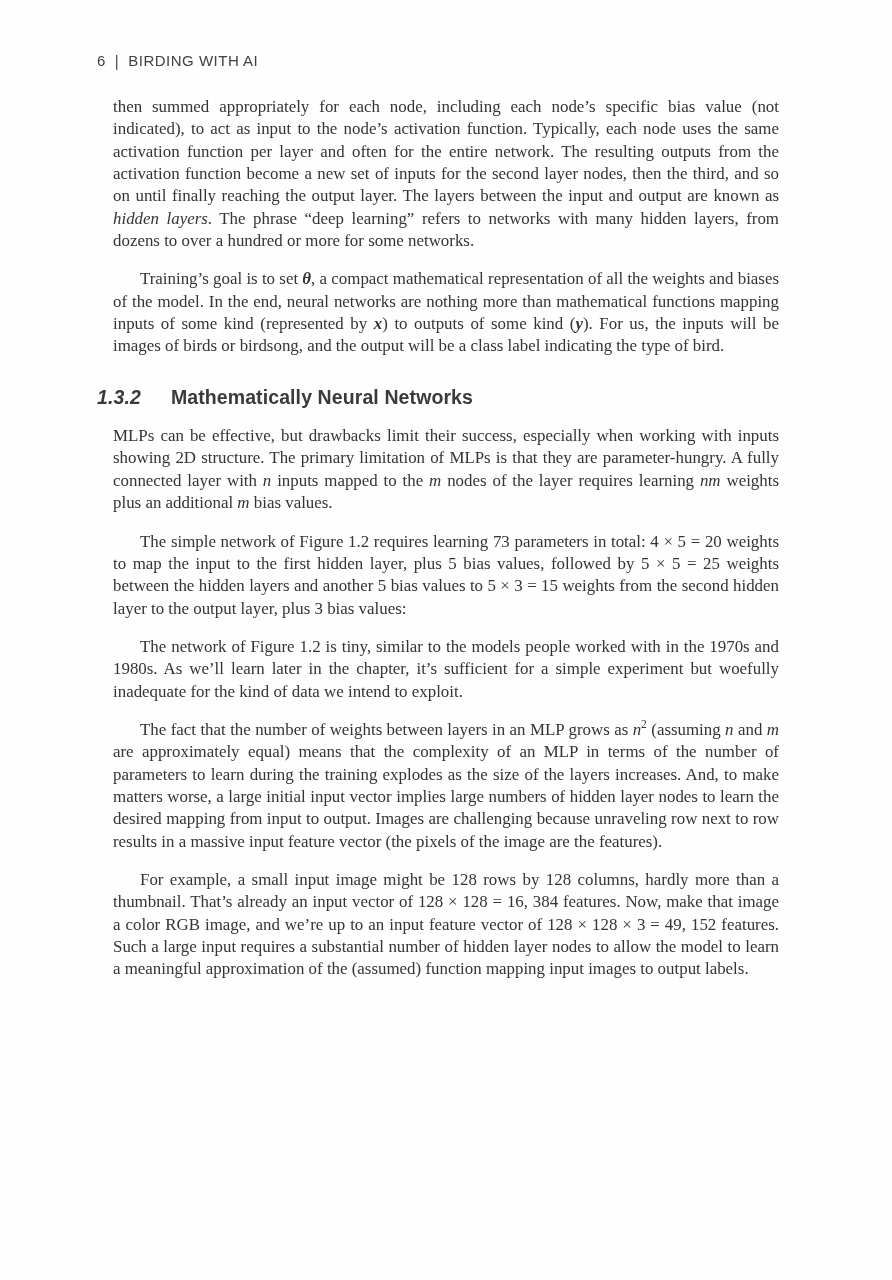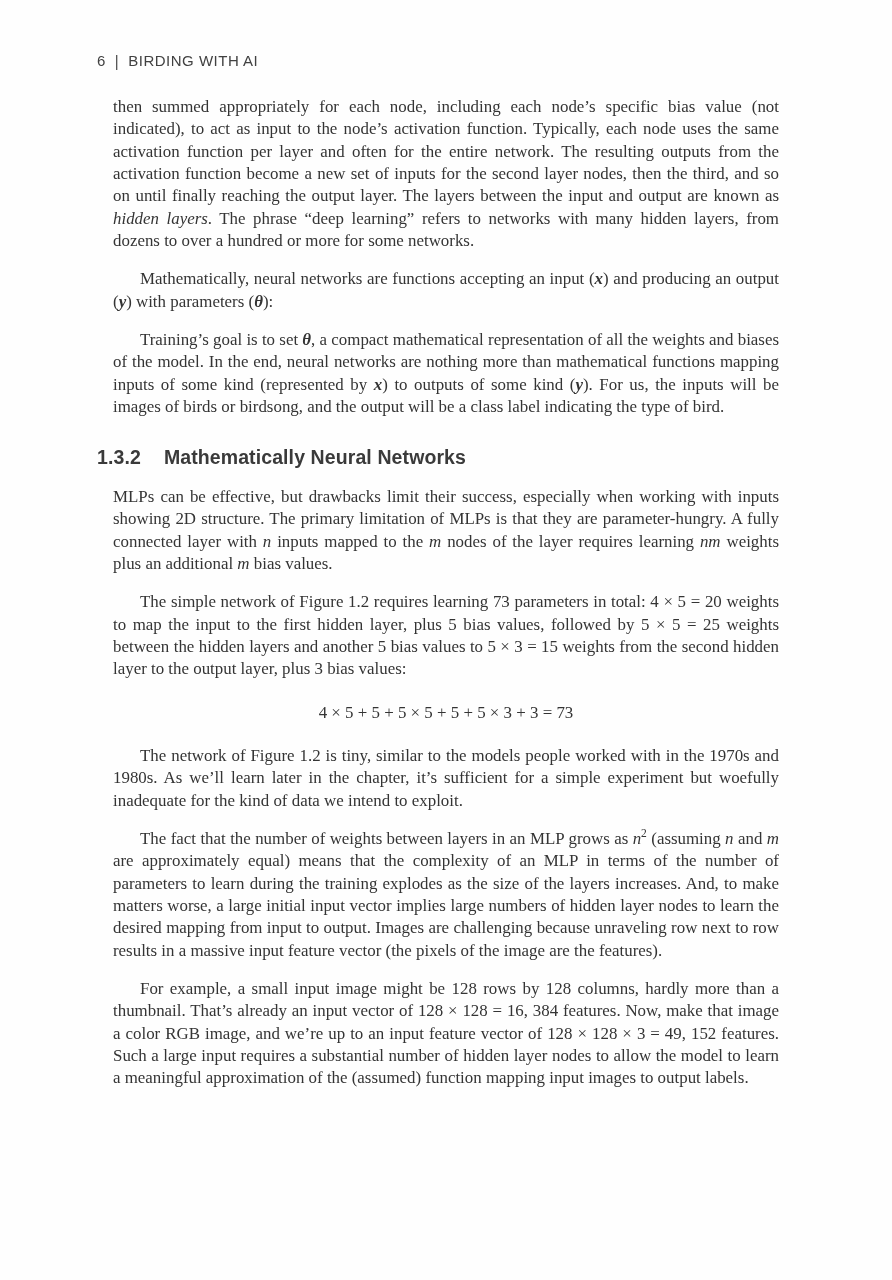--- a/index.html
+++ b/index.html
@@ -42,36 +42,34 @@
   }
   .section-heading {
     font-family: "Liberation Sans", sans-serif;
     font-size: 19.5px;
     font-weight: 700;
     color: #3a3a3a;
     margin: 28px 0 17px 0;
     letter-spacing: 0.1px;
     text-align: left;
   }
-  .section-heading .sec-num { margin-right: 23px; }
+  .section-heading .sec-num { margin-right: 30px; font-style: italic; }
 </style>
 </head>
 <body>
 
 <div class="page">
   <header class="running-header">
     <span>6</span>
     <span class="sep">|</span>
     <span>BIRDING WITH AI</span>
   </header>
   <main class="body-text">
       <p class="para"><span>then summed appropriately for each node, including each node’s specific bias value (not indicated), to act as input to the node’s activation function. Typically, each node uses the same activation function per layer and often for the entire network. The resulting outputs from the activation function become a new set of inputs for the second layer nodes, then the third, and so on until finally reaching the output layer. The layers between the input and output are known as </span><span class="it">hidden layers</span><span>. The phrase “deep learning” refers to networks with many hidden layers, from dozens to over a hundred or more for some networks.</span></p>
-      <p class="para indent"><span>Mathematically, neural networks are functions accepting an input (</span><span class="it bd">x</span><span>) and producing an output (</span><span class="it bd">y</span><span>) with parameters (</span><span class="it bd">θ</span><span>):</span></p>
       <p class="para indent"><span>Training’s goal is to set </span><span class="it bd">θ</span><span>, a compact mathematical representation of all the weights and biases of the model. In the end, neural networks are nothing more than mathematical functions mapping inputs of some kind (represented by </span><span class="it bd">x</span><span>) to outputs of some kind (</span><span class="it bd">y</span><span>). For us, the inputs will be images of birds or birdsong, and the output will be a class label indicating the type of bird.</span></p>
       <h2 class="section-heading"><span class="sec-num">1.3.2</span><span>Mathematically Neural Networks</span></h2>
       <p class="para"><span>MLPs can be effective, but drawbacks limit their success, especially when working with inputs showing 2D structure. The primary limitation of MLPs is that they are parameter-hungry. A fully connected layer with </span><span class="it">n</span><span> inputs mapped to the </span><span class="it">m</span><span> nodes of the layer requires learning </span><span class="it">nm</span><span> weights plus an additional </span><span class="it">m</span><span> bias values.</span></p>
       <p class="para indent"><span>The simple network of Figure 1.2 requires learning 73 parameters in total: 4 × 5 = 20 weights to map the input to the first hidden layer, plus 5 bias values, followed by 5 × 5 = 25 weights between the hidden layers and another 5 bias values to 5 × 3 = 15 weights from the second hidden layer to the output layer, plus 3 bias values:</span></p>
-      <div class="equation"><span>4 × 5 + 5 + 5 × 5 + 5 + 5 × 3 + 3 = 73</span></div>
       <p class="para indent"><span>The network of Figure 1.2 is tiny, similar to the models people worked with in the 1970s and 1980s. As we’ll learn later in the chapter, it’s sufficient for a simple experiment but woefully inadequate for the kind of data we intend to exploit.</span></p>
       <p class="para indent"><span>The fact that the number of weights between layers in an MLP grows as </span><span class="it">n</span><sup>2</sup><span> (assuming </span><span class="it">n</span><span> and </span><span class="it">m</span><span> are approximately equal) means that the complexity of an MLP in terms of the number of parameters to learn during the training explodes as the size of the layers increases. And, to make matters worse, a large initial input vector implies large numbers of hidden layer nodes to learn the desired mapping from input to output. Images are challenging because unraveling row next to row results in a massive input feature vector (the pixels of the image are the features).</span></p>
       <p class="para indent"><span>For example, a small input image might be 128 rows by 128 columns, hardly more than a thumbnail. That’s already an input vector of 128 × 128 = 16, 384 features. Now, make that image a color RGB image, and we’re up to an input feature vector of 128 × 128 × 3 = 49, 152 features. Such a large input requires a substantial number of hidden layer nodes to allow the model to learn a meaningful approximation of the (assumed) function mapping input images to output labels.</span></p>
     </main>
 </div>
 
 </body></html>

